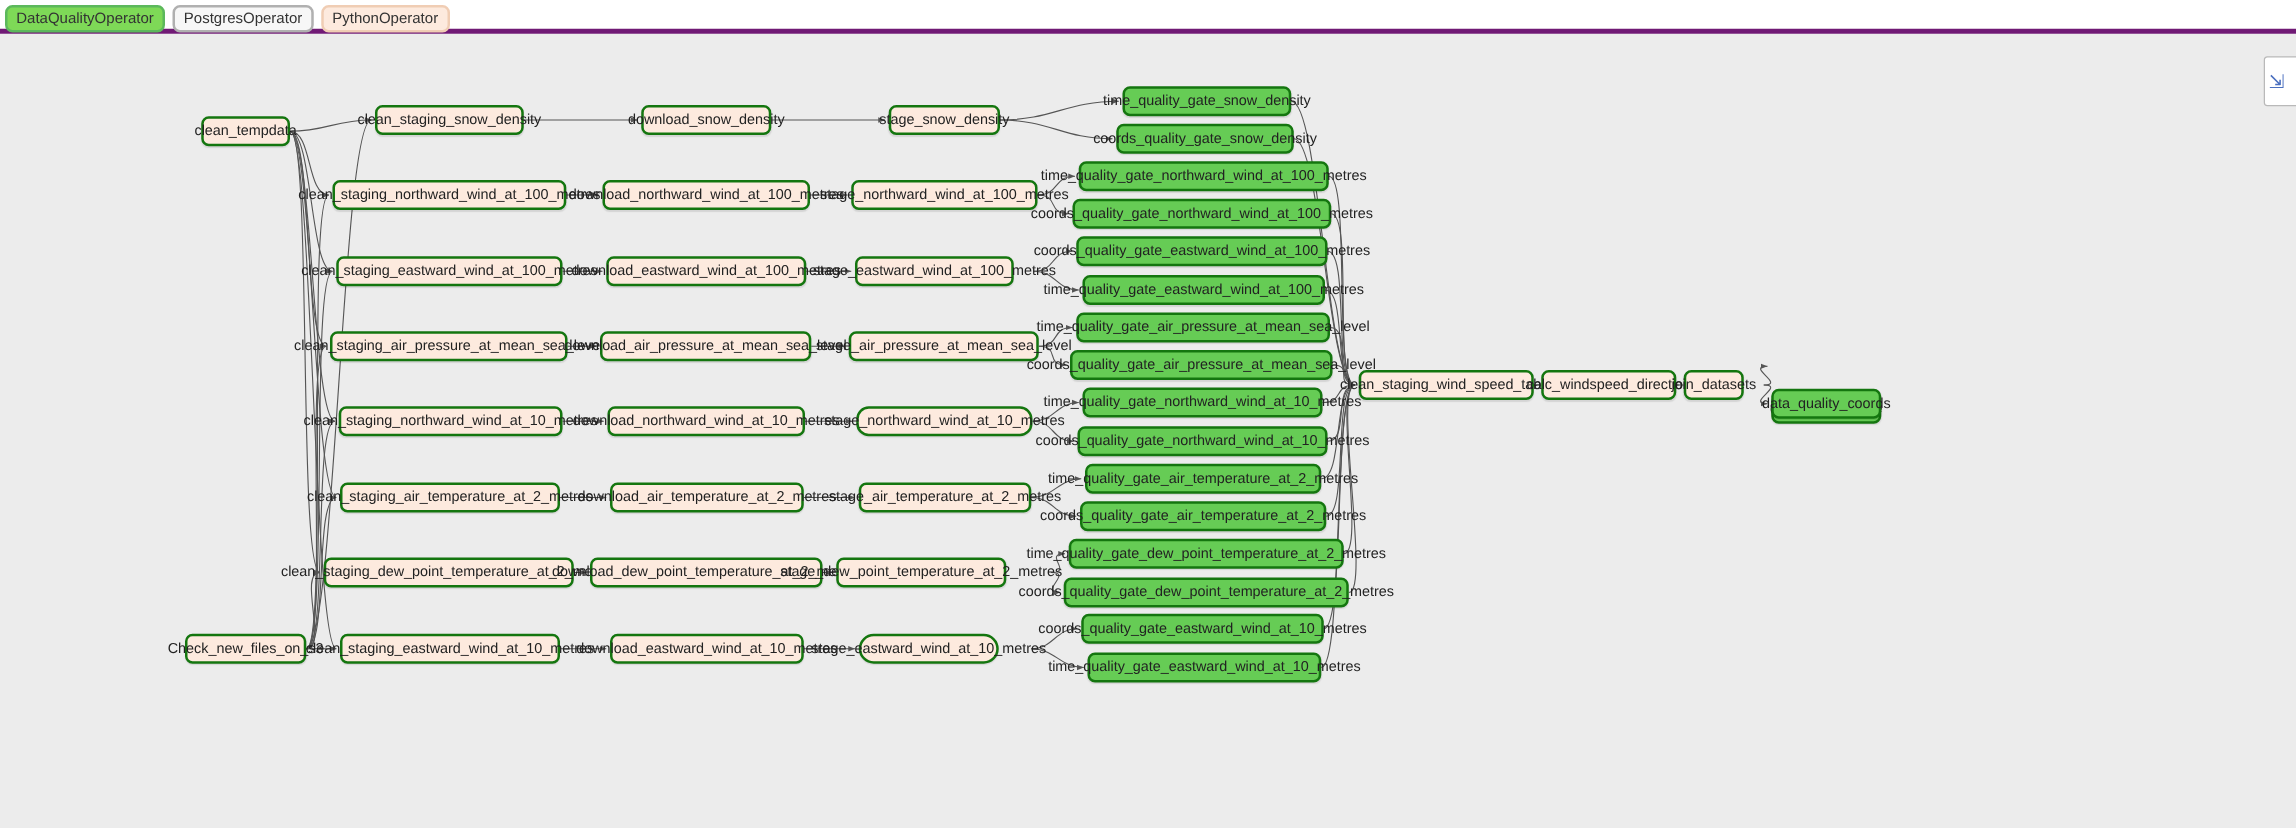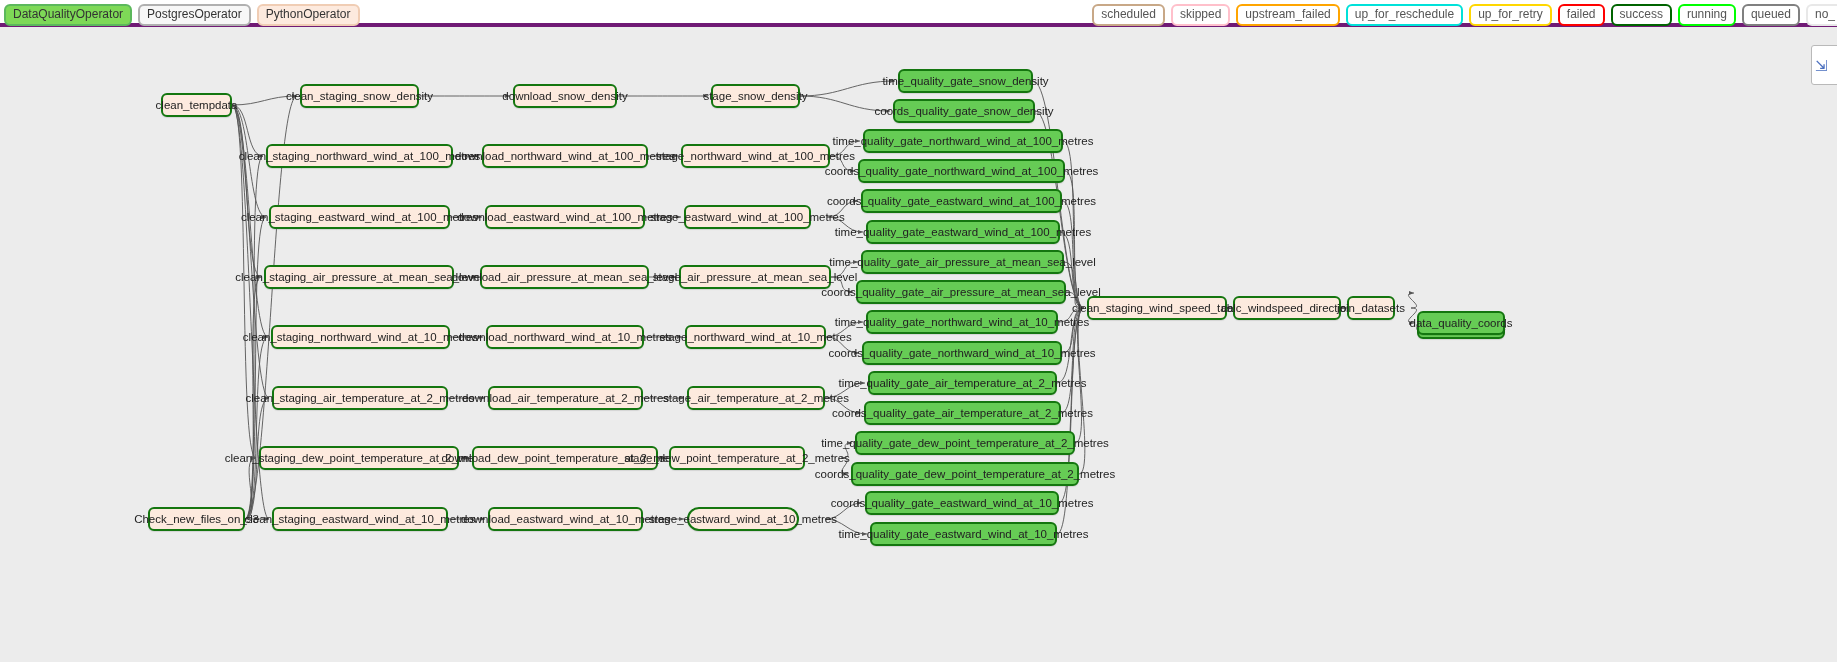--- a/index.html
+++ b/index.html
@@ -86,32 +86,20 @@
   #zoom-box .glyph { font-size: 15px; color: #4a6fbf; line-height: 15px; }
 </style>
 </head>
 <body>
 
 <div id="legend-bar">
   <div class="legend-group" id="operator-legend">
       <span class="chip" style="border-color: rgb(92, 184, 92); background: rgb(126, 217, 87); color: rgb(51, 51, 51);">DataQualityOperator</span>
       <span class="chip" style="border-color: rgb(176, 176, 176); background: rgb(247, 247, 247); color: rgb(51, 51, 51);">PostgresOperator</span>
       <span class="chip" style="border-color: rgb(240, 205, 180); background: rgb(253, 234, 222); color: rgb(51, 51, 51);">PythonOperator</span>
-    </div>
-  <div class="legend-group" id="state-legend">
-      <span class="chip" style="border-color: rgb(200, 168, 135); background: rgb(255, 255, 255); color: rgb(85, 85, 85);">scheduled</span>
-      <span class="chip" style="border-color: rgb(255, 192, 203); background: rgb(255, 255, 255); color: rgb(85, 85, 85);">skipped</span>
-      <span class="chip" style="border-color: rgb(255, 165, 0); background: rgb(255, 255, 255); color: rgb(85, 85, 85);">upstream_failed</span>
-      <span class="chip" style="border-color: rgb(0, 225, 217); background: rgb(255, 255, 255); color: rgb(85, 85, 85);">up_for_reschedule</span>
-      <span class="chip" style="border-color: rgb(255, 215, 0); background: rgb(255, 255, 255); color: rgb(85, 85, 85);">up_for_retry</span>
-      <span class="chip" style="border-color: rgb(255, 0, 0); background: rgb(255, 255, 255); color: rgb(85, 85, 85);">failed</span>
-      <span class="chip" style="border-color: rgb(0, 100, 0); background: rgb(255, 255, 255); color: rgb(85, 85, 85);">success</span>
-      <span class="chip" style="border-color: rgb(0, 255, 0); background: rgb(255, 255, 255); color: rgb(85, 85, 85);">running</span>
-      <span class="chip" style="border-color: rgb(128, 128, 128); background: rgb(255, 255, 255); color: rgb(85, 85, 85);">queued</span>
-      <span class="chip clipped" style="border-color: rgb(232, 232, 232); background: rgb(255, 255, 255); color: rgb(85, 85, 85);">no_</span>
     </div>
 </div>
 
 <div id="graph-canvas">
   <svg id="edge-layer" viewBox="0 0 1837 635" preserveAspectRatio="none">
     <defs>
       <marker id="arrow" markerWidth="7" markerHeight="7" refX="6" refY="3" orient="auto" markerUnits="strokeWidth">
         <path d="M0,0.6 L6,3 L0,5.4 z" fill="#555555"></path>
       </marker>
     </defs>
@@ -204,21 +192,21 @@
       <div class="node python" style="left: 684px; top: 178px; width: 127px; text-align: right;">stage_eastward_wind_at_100_metres</div>
       <div class="node dq" style="left: 861px; top: 162px; width: 201px;">coords_quality_gate_eastward_wind_at_100_metres</div>
       <div class="node dq" style="left: 866px; top: 193px; width: 194px;">time_quality_gate_eastward_wind_at_100_metres</div>
       <div class="node python" style="left: 264px; top: 238px; width: 190px;">clean_staging_air_pressure_at_mean_sea_level</div>
       <div class="node python" style="left: 480px; top: 238px; width: 169px;">download_air_pressure_at_mean_sea_level</div>
       <div class="node python" style="left: 679px; top: 238px; width: 152px;">stage_air_pressure_at_mean_sea_level</div>
       <div class="node dq" style="left: 861px; top: 223px; width: 203px;">time_quality_gate_air_pressure_at_mean_sea_level</div>
       <div class="node dq" style="left: 856px; top: 253px; width: 210px;">coords_quality_gate_air_pressure_at_mean_sea_level</div>
       <div class="node python" style="left: 271px; top: 298px; width: 179px;">clean_staging_northward_wind_at_10_metres</div>
       <div class="node python" style="left: 486px; top: 298px; width: 158px;">download_northward_wind_at_10_metres</div>
-      <div class="node python" style="left: 685px; top: 298px; width: 141px;">stage_northward_wind_at_10_metres</div>
+      <div class="node python" style="left: 685px; top: 298px; width: 141px; border-radius: 10px;">stage_northward_wind_at_10_metres</div>
       <div class="node dq" style="left: 866px; top: 283px; width: 192px;">time_quality_gate_northward_wind_at_10_metres</div>
       <div class="node dq" style="left: 862px; top: 314px; width: 200px;">coords_quality_gate_northward_wind_at_10_metres</div>
       <div class="node python" style="left: 272px; top: 359px; width: 176px;">clean_staging_air_temperature_at_2_metres</div>
       <div class="node python" style="left: 488px; top: 359px; width: 155px;">download_air_temperature_at_2_metres</div>
       <div class="node python" style="left: 687px; top: 359px; width: 138px;">stage_air_temperature_at_2_metres</div>
       <div class="node dq" style="left: 868px; top: 344px; width: 189px;">time_quality_gate_air_temperature_at_2_metres</div>
       <div class="node dq" style="left: 864px; top: 374px; width: 197px;">coords_quality_gate_air_temperature_at_2_metres</div>
       <div class="node python" style="left: 259px; top: 419px; width: 200px;">clean_staging_dew_point_temperature_at_2_metres</div>
       <div class="node python" style="left: 472px; top: 419px; width: 186px;">download_dew_point_temperature_at_2_metres</div>
       <div class="node python" style="left: 669px; top: 419px; width: 136px;">stage_dew_point_temperature_at_2_metres</div>

